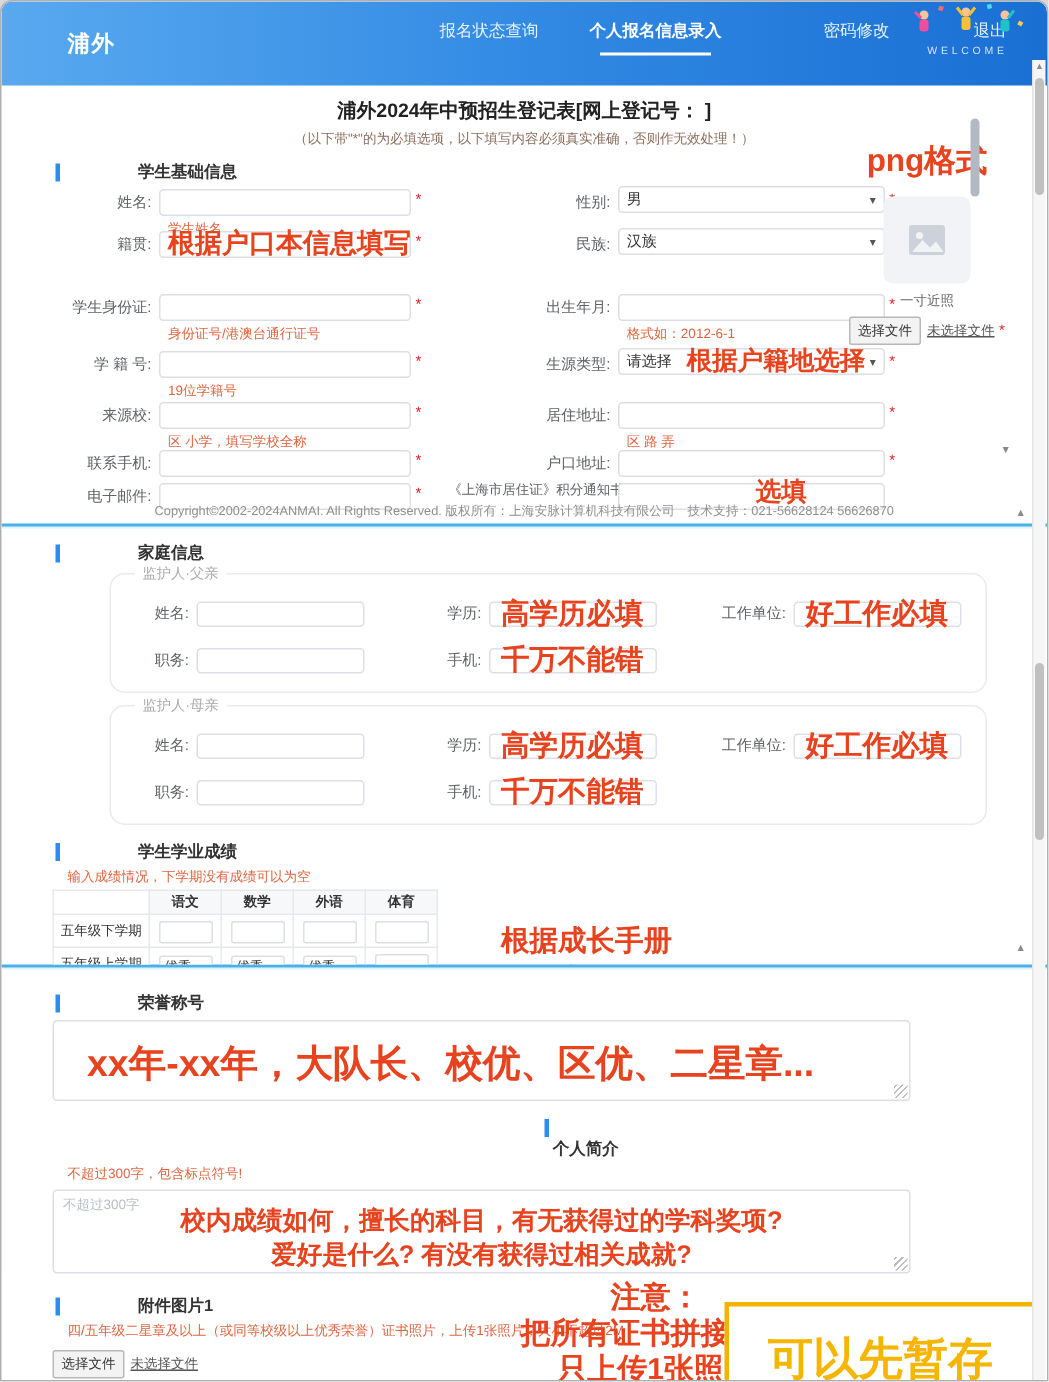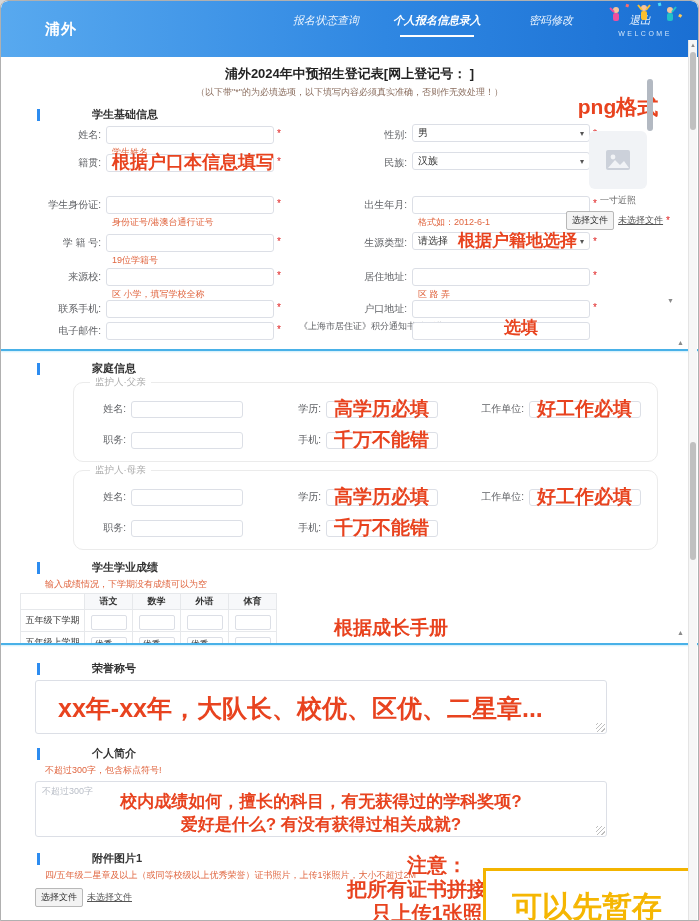--- a/index.html
+++ b/index.html
@@ -6,22 +6,22 @@
   body { margin:0; background:#d8d8d8; font-family:"Liberation Sans",sans-serif; }
   .page { position:relative; width:699px; height:921px; margin:0 auto; background:#fff;
           border:1px solid #b0b0b0; border-radius:8px 8px 0 0; overflow:hidden; }
 
   
   .hdr { position:relative; height:56px; border-radius:7px 7px 0 0;
          background:linear-gradient(90deg,#58a9ef 0%,#2f87e2 55%,#1a6fd3 100%);
          display:flex; align-items:center; }
   .logo { color:#fff; font-weight:bold; font-size:15px; margin-left:44px; letter-spacing:1px; }
   .nav { position:absolute; left:292px; top:0; height:38px; display:flex; align-items:center; }
-  .nav-item { position:relative; color:#e8f2fd; font-size:11px; margin-right:30px; cursor:pointer; white-space:nowrap;font-style:italic; }
-  .nav-item.active { color:#fff; font-weight:bold; margin-right:22px; }
+  .nav-item { position:relative; color:#e8f2fd; font-size:11px; margin-right:30px; cursor:pointer; white-space:nowrap; }
+  .nav-item.active { color:#fff; font-weight:bold; margin-right:42px; }
   .nav-item.active::after { content:""; position:absolute; left:8%; right:8%; bottom:-9px; height:2px; background:#fff; }
   .nav-gap1 { margin-right:34px; }
   .nav-gap3 { margin-left:26px; }
   .welcome-wrap { position:absolute; right:10px; top:1px; width:86px; text-align:center; }
   .welcome-txt { font-size:7px; letter-spacing:2.5px; color:#cfe4f9; margin-top:0px; }
 
   
   .seg { position:relative; overflow:hidden; }
   .seg1 { height:292px; }
   .seg2 { height:290px; }
@@ -81,21 +81,21 @@
   .glbl { width:38px; text-align:right; font-size:10px; color:#606266; padding-top:3px; white-space:nowrap; }
   .glbl-edu { margin-left:40px; }
   .glbl-work { margin-left:34px; width:52px; }
   .gctl { position:relative; margin-left:5px; }
   .ginp { width:112px; height:17px; border:1px solid #dcdfe6; border-radius:3px; background:#fff;
           font-size:10px; color:#333; padding:0 4px; font-family:"Liberation Sans",sans-serif; }
   .ov-g { left:8px; top:-3px; font-size:19px; }
 
   
   .gr-wrap { position:relative; }
-  .gtbl { margin:2px 0 0 19px; border-collapse:collapse; }
+  .gtbl { margin:2px 0 0 34px; border-collapse:collapse; }
   .gtbl th, .gtbl td { border:1px solid #e6e8eb; text-align:center; }
   .gtbl th { background:#f7f8fa; font-size:9px; font-weight:bold; color:#333; width:48px; height:16px; }
   .gtbl .rowlbl { width:64px; font-size:9px; color:#333; font-weight:normal; background:#fff; }
   .gtbl td { height:22px; width:48px; }
   .cinp { width:36px; height:15px; border:1px solid #dcdfe6; border-radius:2px; font-size:9px; color:#333;
           text-align:left; padding:0 3px; font-family:"Liberation Sans",sans-serif; }
   .ann-grades { position:absolute; left:300px; top:22px; width:180px; text-align:center;
                 font-size:19px; color:#e8431f; font-weight:bold; line-height:26px; }
 
   
@@ -324,20 +324,21 @@
         </svg>
       </div>
       <div class="pcap">一寸近照</div>
       <div class="file-row">
         <button class="fbtn">选择文件</button>
         <span class="fnone">未选择文件</span>
         <span class="req" style="padding-top:0;">*</span>
       </div>
     </div>
 
+    <div class="copyright">Copyright©2002-2024ANMAI. All Rights Reserved. 版权所有：上海安脉计算机科技有限公司　技术支持：021-56628124 56626870</div>
   </div>
 
   <div class="divider"></div>
 
   <div class="seg seg2">
     <div class="sec-h">
       <div class="sec-bar"></div>
       <div class="sec-title">家庭信息</div>
     </div>
 
@@ -439,21 +440,21 @@
   <div class="seg seg3">
     <div class="sec-h" style="margin-top:14px;">
       <div class="sec-bar"></div>
       <div class="sec-title">荣誉称号</div>
     </div>
     <div class="ta ta-honor">
       <div class="ann-honor">xx年-xx年，大队长、校优、区优、二星章...</div>
       <div class="rsz"></div>
     </div>
 
-    <div class="sec-h" style="margin-top:12px;">
+    <div class="sec-h" style="margin-top:12px;flex-direction:column;">
       <div class="sec-bar"></div>
       <div class="sec-title">个人简介</div>
     </div>
     <div class="hint" style="margin-left:44px;">不超过300字，包含标点符号!</div>
     <div class="ta ta-intro">
       <div class="ph">不超过300字</div>
       <div class="ann-intro">
         <div>校内成绩如何，擅长的科目，有无获得过的学科奖项?</div>
         <div>爱好是什么? 有没有获得过相关成就?</div>
       </div>

